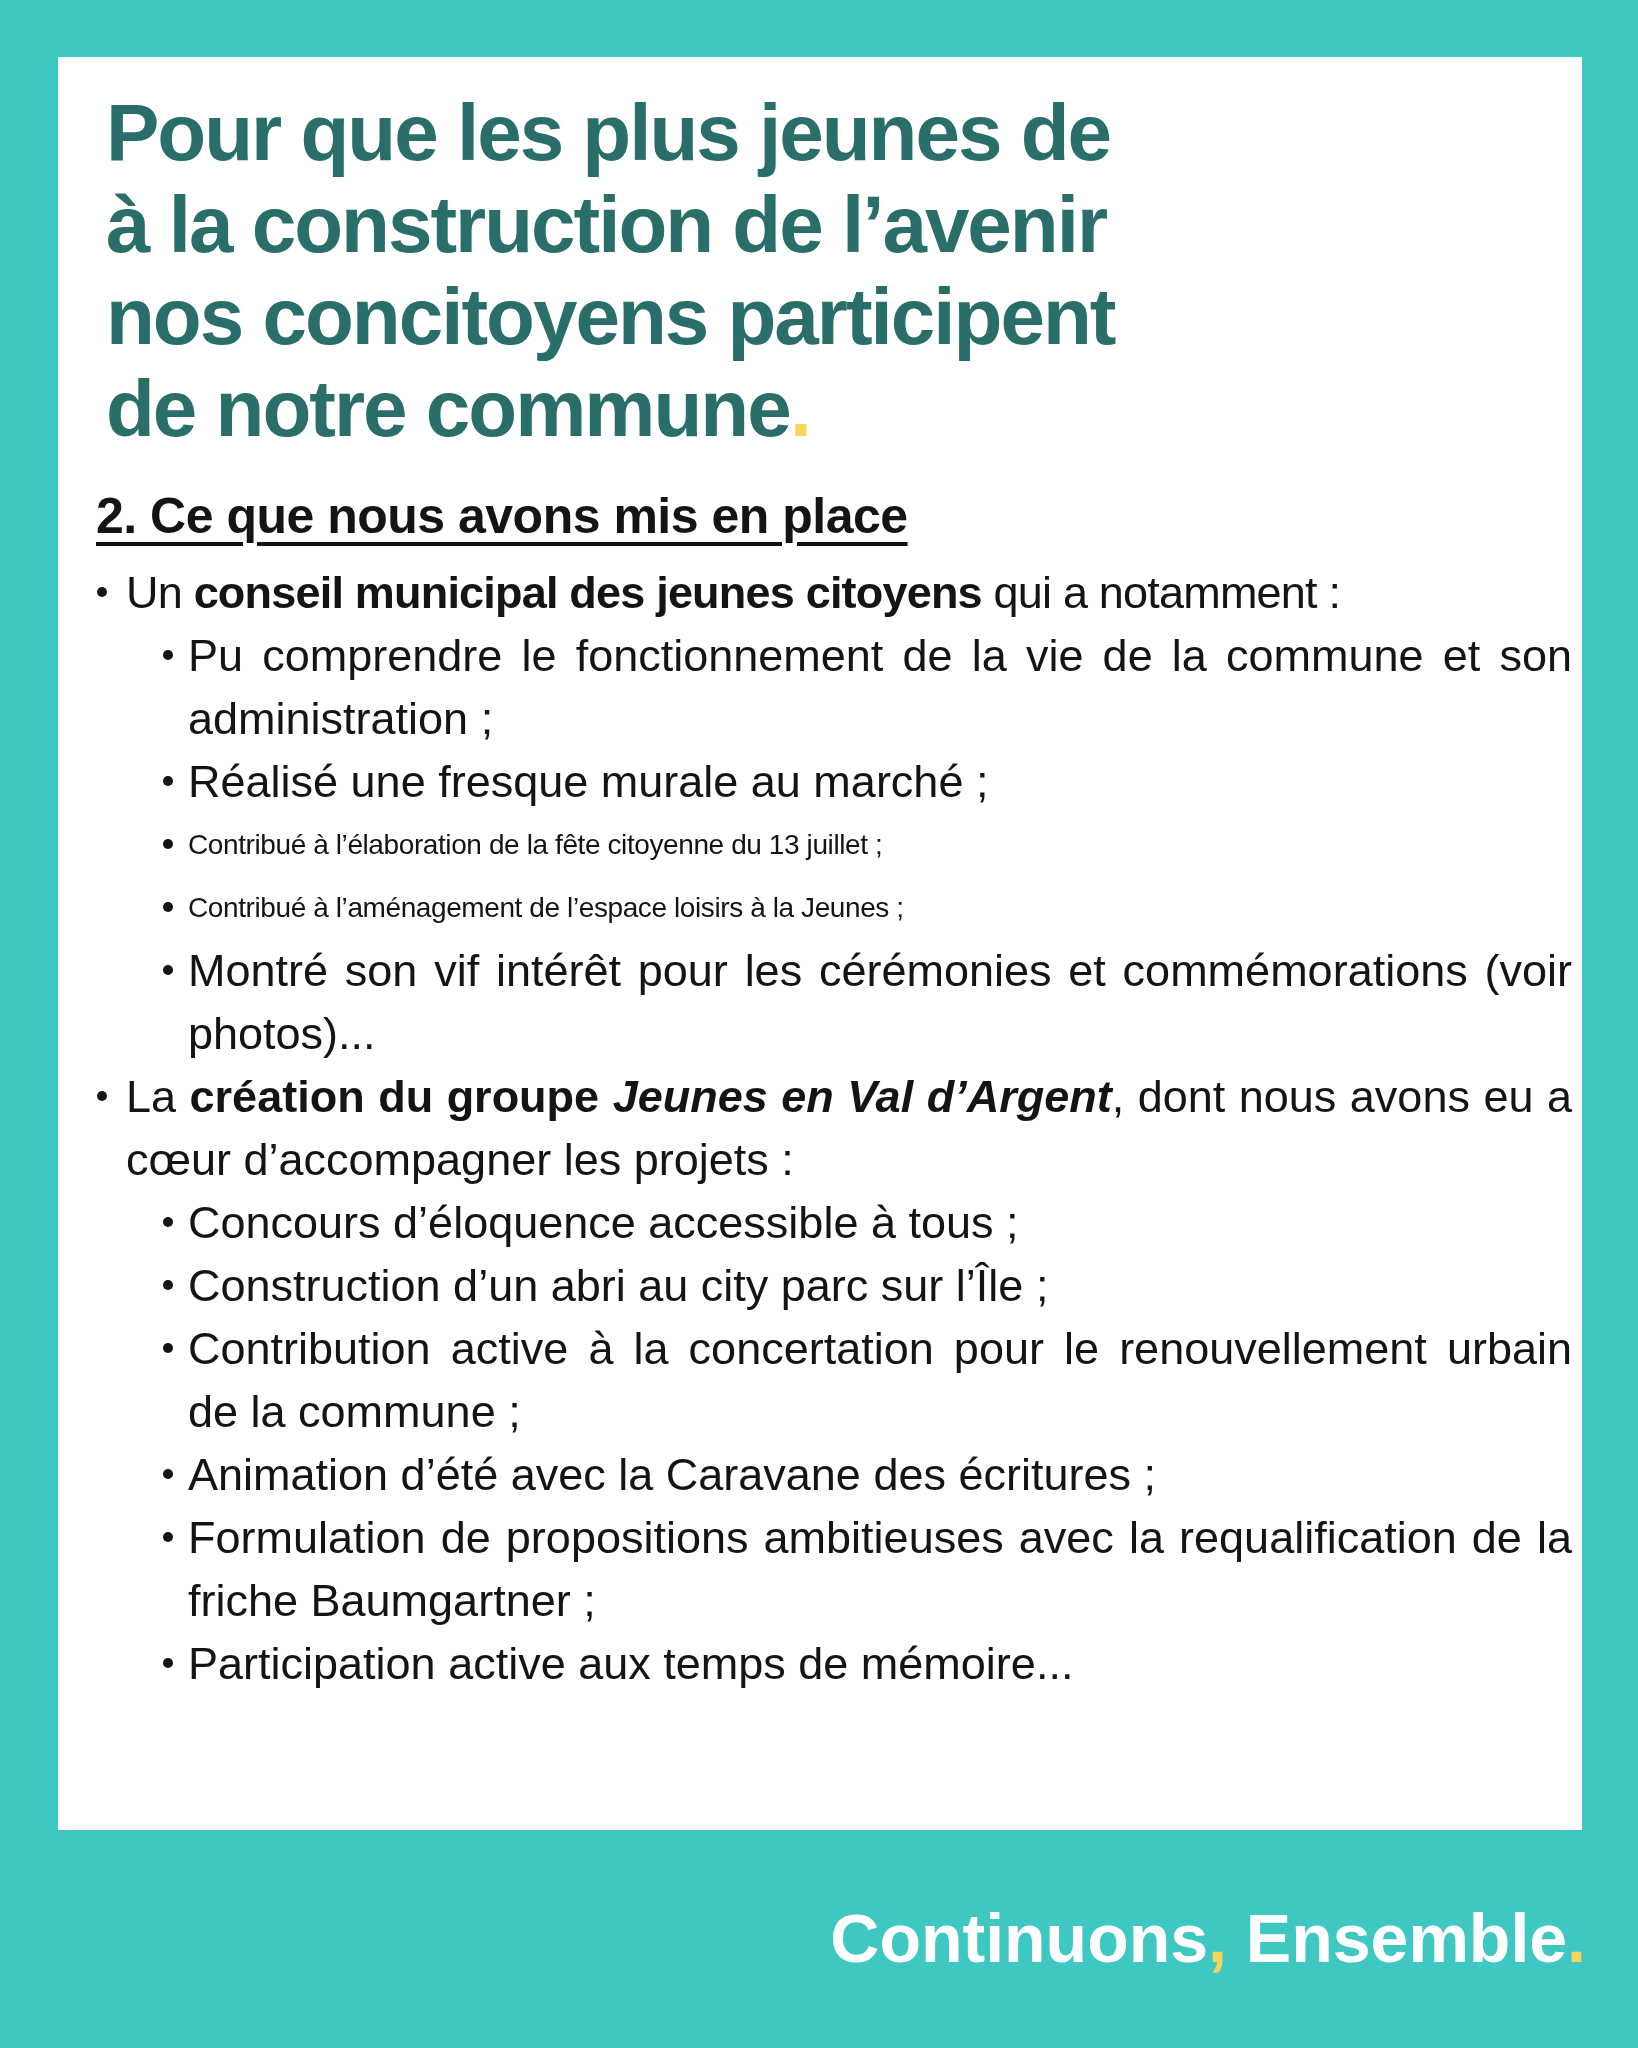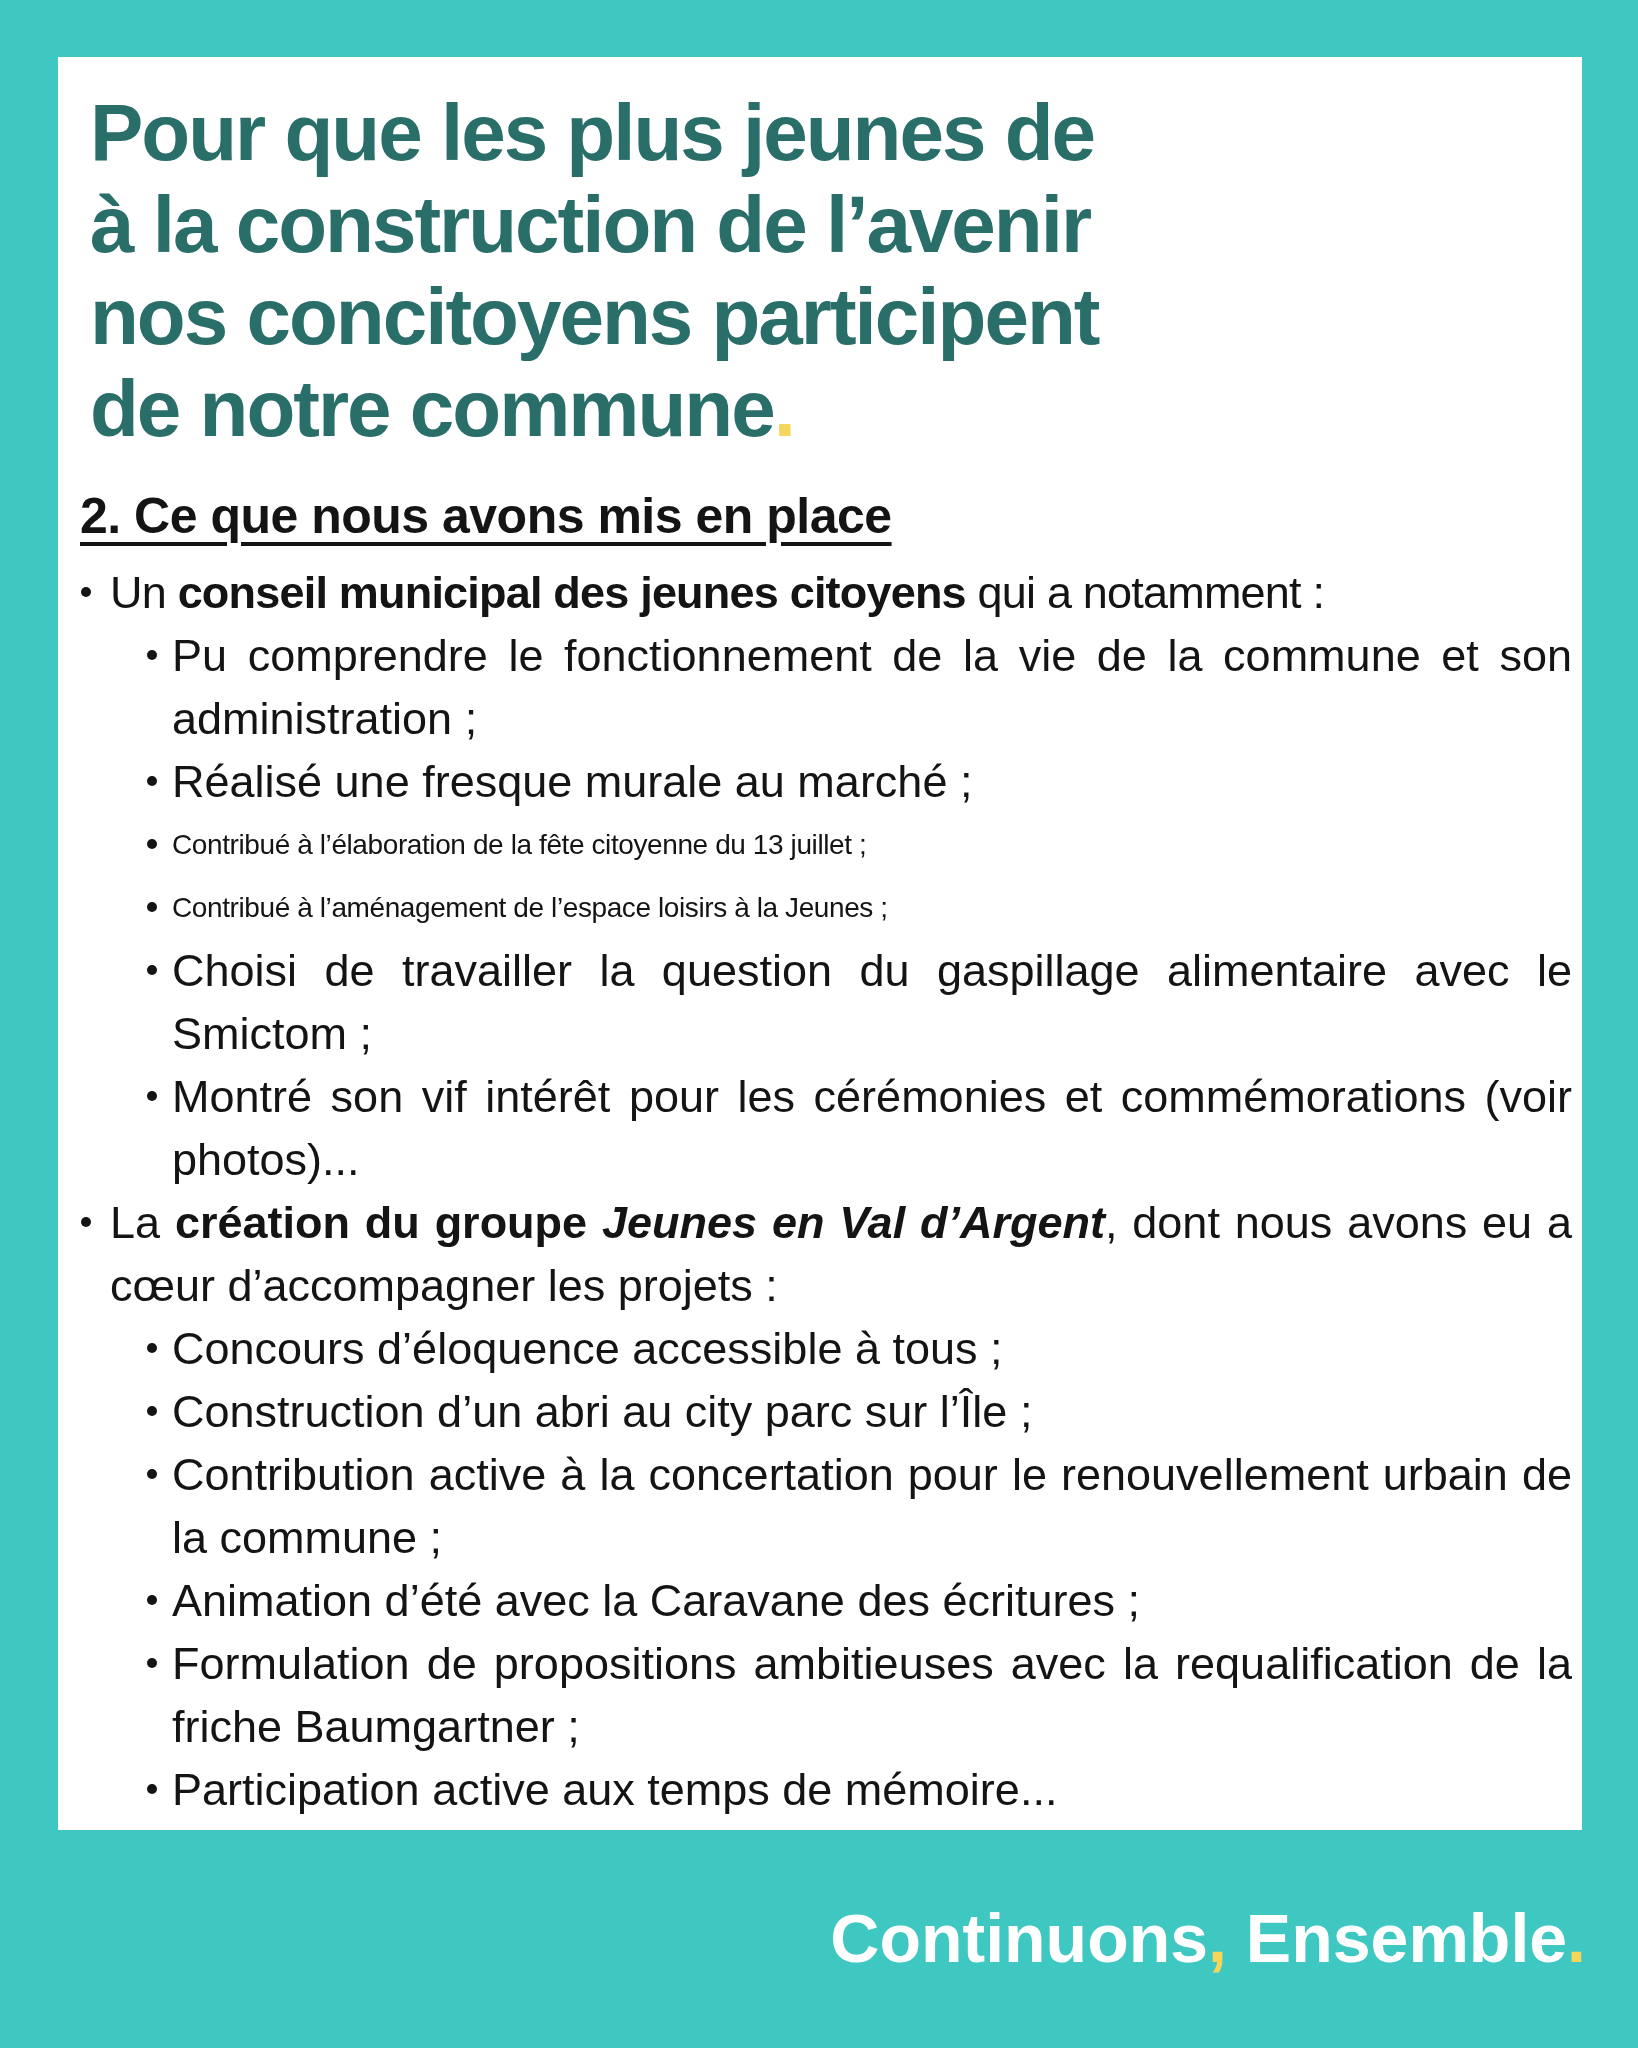--- a/index.html
+++ b/index.html
@@ -17,21 +17,21 @@
     font-family:"Liberation Sans", sans-serif;
     color:var(--ink);
   }
   .canvas{
     position:relative;width:1638px;height:2048px;
     background:var(--teal);overflow:hidden;
   }
   .panel{
     position:absolute;left:58px;top:57px;width:1524px;height:1773px;
     background:var(--panel);
-    padding:16px 10px 0 22px;
+    padding:16px 10px 0 38px;
     overflow:hidden;
   }
   .title{
     margin:14px 0 0 10px;
     font-size:80px;line-height:92px;font-weight:bold;
     letter-spacing:-2px;color:var(--dark-teal);
   }
   .tline{display:block;}
   .accent{color:var(--yellow);}
   .section-heading{
@@ -95,23 +95,20 @@
       </li>
 
       <li class="item l2 fit">
         <span class="marker"></span><span>Contribué à l’élaboration de la fête citoyenne du 13 juillet ;</span>
       </li>
 
       <li class="item l2 fit">
         <span class="marker"></span><span>Contribué à l’aménagement de l’espace loisirs à la Jeunes ;</span>
       </li>
 
-      <li class="item l2">
-        <span class="marker"></span><span>Choisi de travailler la question du gaspillage alimentaire avec le Smictom ;</span>
-      </li>
 
       <li class="item l2">
         <span class="marker"></span><span>Montré son vif intérêt pour les cérémonies et commémorations (voir photos)...</span>
       </li>
 
       <li class="item l1">
         <span class="marker"></span><span>La </span><span class="b">création du groupe </span><span class="bi">Jeunes en Val d’Argent</span><span>, dont nous avons eu a cœur d’accompagner les projets :</span>
       </li>
 
       <li class="item l2">

